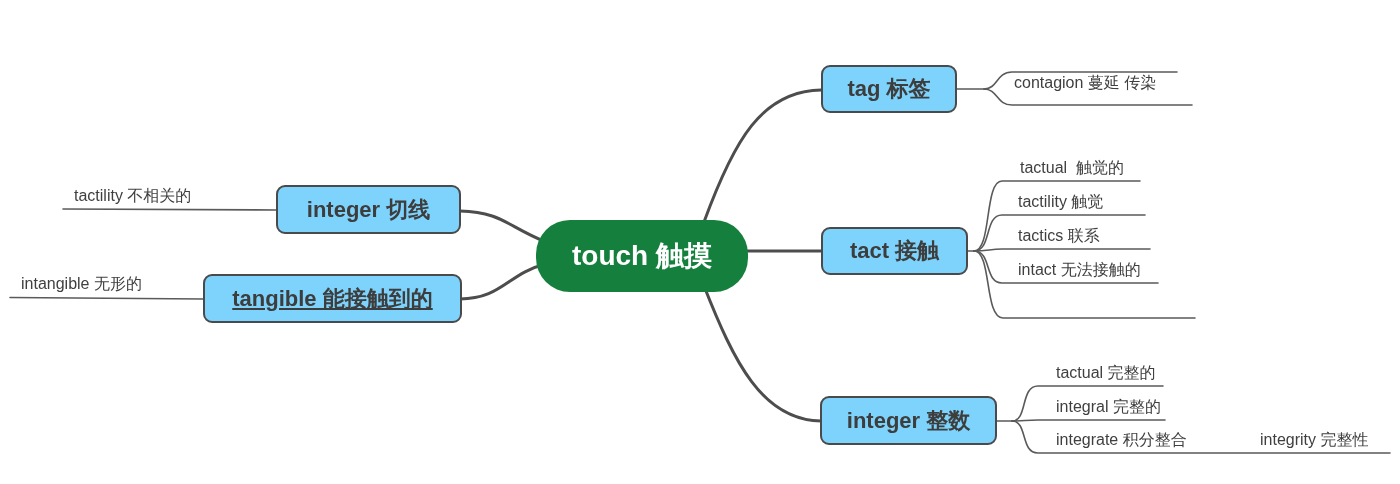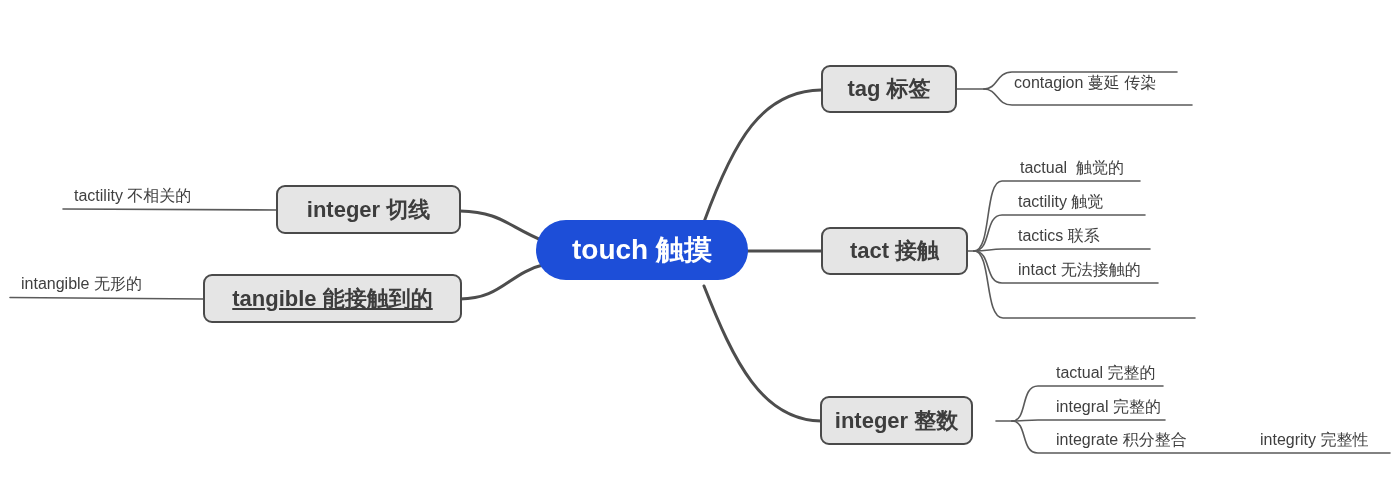--- a/index.html
+++ b/index.html
@@ -1,19 +1,19 @@
 <!DOCTYPE html>
 <html><head>
 <meta charset="utf-8">
 <style>
   html,body{margin:0;padding:0;background:#ffffff;}
   #canvas{position:relative;width:1400px;height:484px;background:#ffffff;overflow:hidden;
           font-family:"Liberation Sans","DejaVu Sans",sans-serif;}
   #wires{position:absolute;left:0;top:0;width:1400px;height:484px;}
-  .topic{position:absolute;box-sizing:border-box;background:#e5e5e5;border:2px solid #4a4a4a;
+  .topic{position:absolute;box-sizing:border-box;background:#7dd3fc;border:2px solid #4a4a4a;
          border-radius:9px;display:flex;align-items:center;justify-content:center;
          color:#3d3d3d;font-size:22px;font-weight:600;white-space:pre;cursor:default;}
   .central{position:absolute;box-sizing:border-box;border-radius:34px;display:flex;
            align-items:center;justify-content:center;color:#ffffff;font-size:28px;
            font-weight:700;white-space:pre;}
   .leaf{position:absolute;font-size:16px;color:#3f3f3f;white-space:pre;line-height:20px;}
 </style>
 </head>
 <body>
 
@@ -45,28 +45,28 @@
       <path d="M 974 251 C 992 251 984 283 1002 283 H 1158"></path>
       <path d="M 974 251 C 992 251 984 318 1003 318 H 1195"></path>
 
       <path d="M 996 421 H 1012"></path>
       <path d="M 1012 421 C 1028 421 1020 386 1038 386 H 1163"></path>
       <path d="M 1012 421 C 1024 421 1026 420 1038 420 H 1165"></path>
       <path d="M 1012 421 C 1028 421 1020 453 1038 453 H 1390"></path>
     </g>
   </svg>
 
-  <div class="central" style="left: 536px; top: 220px; width: 212px; height: 60px; background: #1d4ed8; color: rgb(255, 255, 255);">touch 触摸</div>
+  <div class="central" style="left: 536px; top: 220px; width: 212px; height: 72px; background: #15803d; color: rgb(255, 255, 255);">touch 触摸</div>
 
   <div class="topic" style="left:276px;top:185px;width:185px;height:49px;">integer 切线</div>
   <div class="topic" style="left:203px;top:274px;width:259px;height:49px;text-decoration:underline;">tangible 能接触到的</div>
 
   <div class="topic" style="left:821px;top:65px;width:136px;height:48px;">tag 标签</div>
   <div class="topic" style="left:821px;top:227px;width:147px;height:48px;">tact 接触</div>
-  <div class="topic" style="left:820px;top:396px;width:153px;height:49px;text-align:center;">integer 整数</div>
+  <div class="topic" style="left:820px;top:396px;width:177px;height:49px;text-align:center;">integer 整数</div>
 
   <div class="leaf" style="left:74px;top:186px;">tactility 不相关的</div>
   <div class="leaf" style="left:21px;top:274px;">intangible 无形的</div>
 
   <div class="leaf" style="left:1014px;top:49px;margin-top:24px;">contagion 蔓延 传染</div>
 
   <div class="leaf" style="left:1020px;top:158px;">tactual  触觉的</div>
   <div class="leaf" style="left:1018px;top:192px;">tactility 触觉</div>
   <div class="leaf" style="left:1018px;top:226px;">tactics 联系</div>
   <div class="leaf" style="left:1018px;top:260px;">intact 无法接触的</div>

